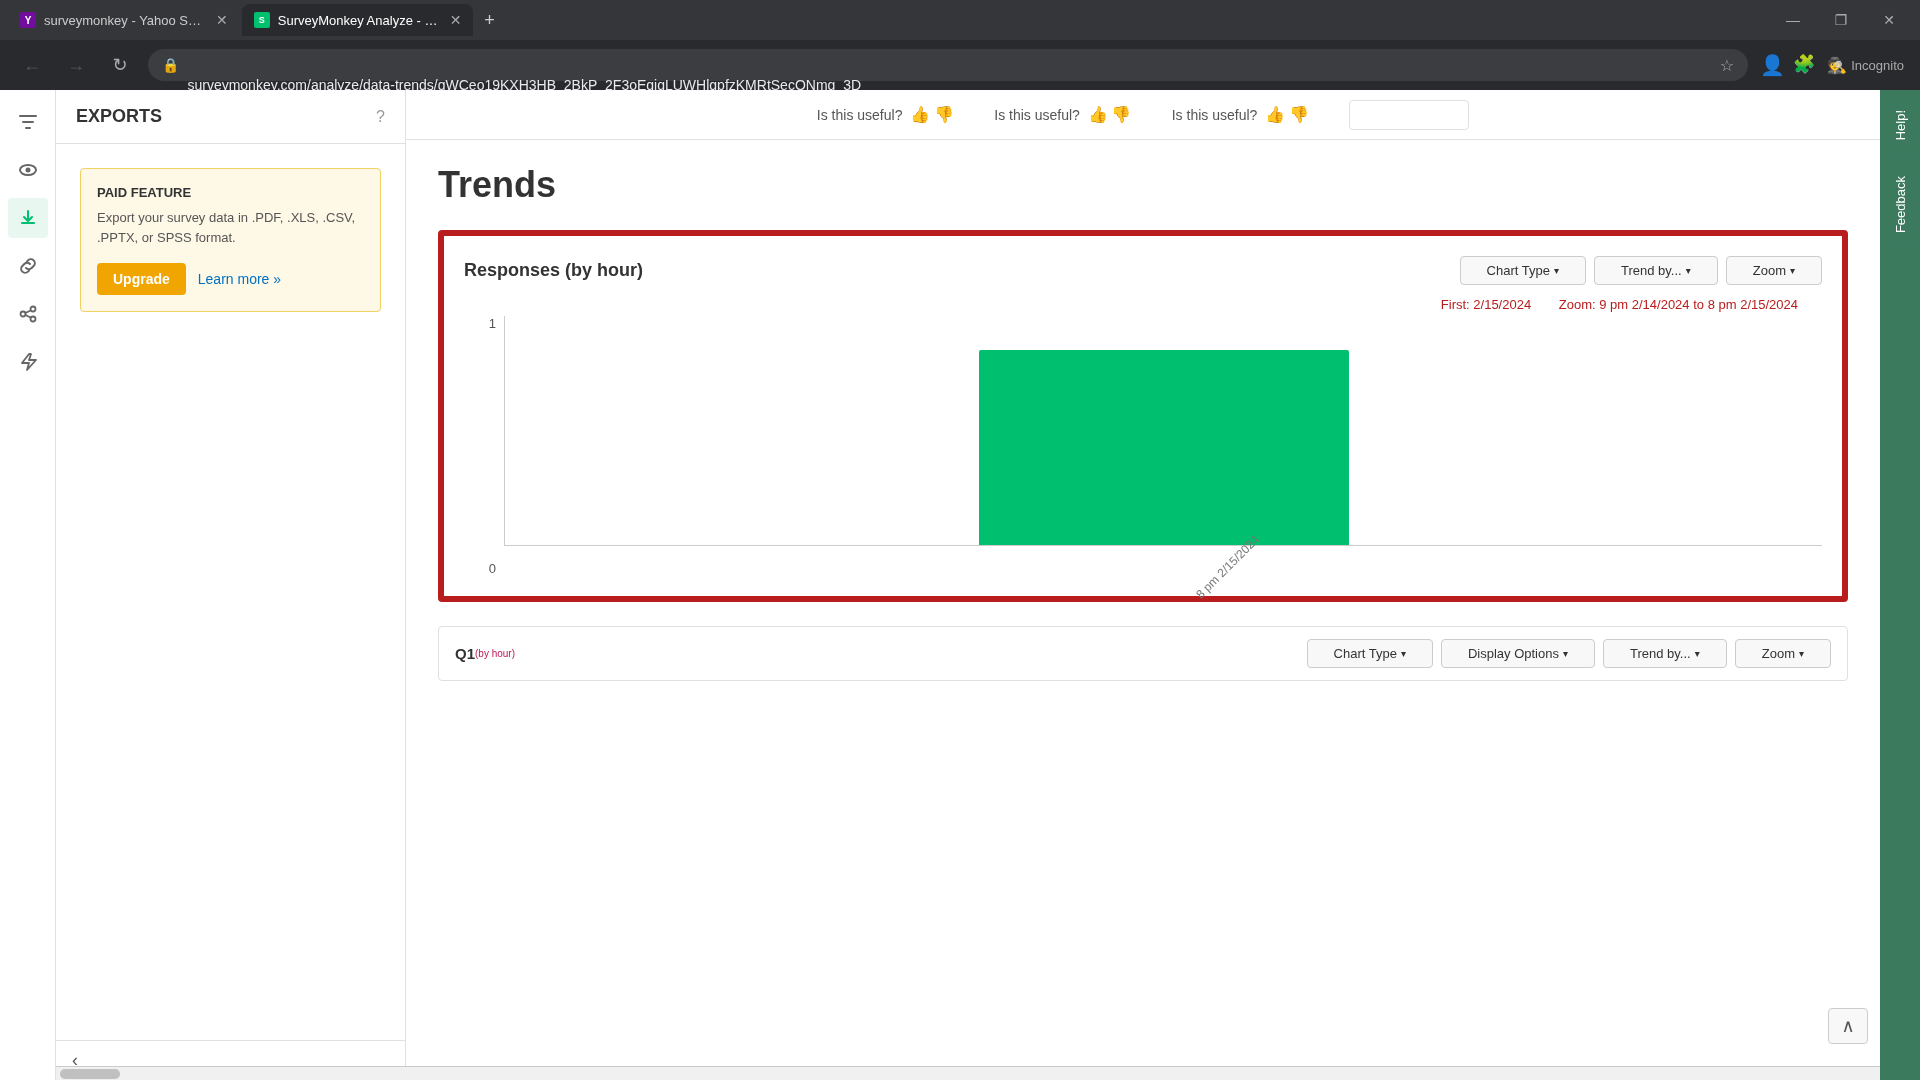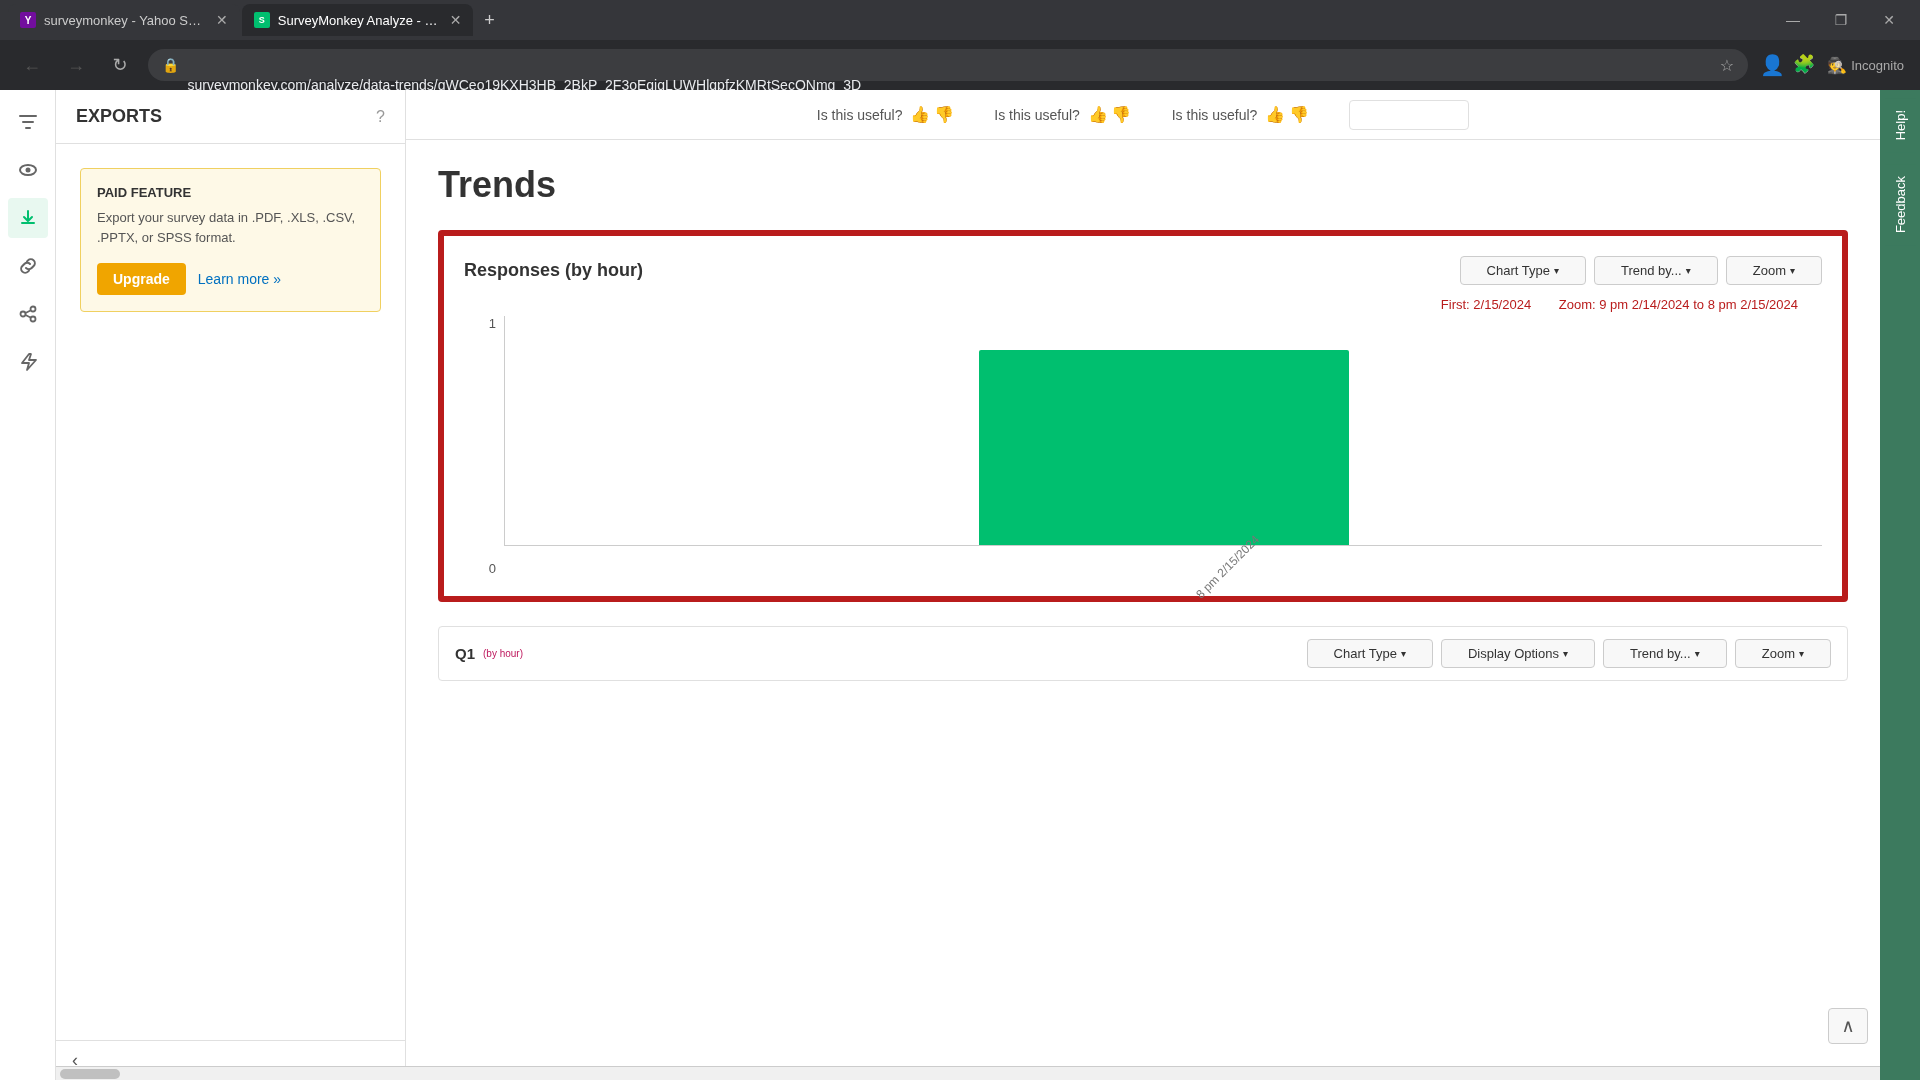--- a/index.html
+++ b/index.html
@@ -392,21 +392,20 @@
       align-items: center;
       border: 1px solid #e0e0e0;
       border-radius: 4px;
       padding: 12px 16px;
       background: #fff;
     }
     .q-label {
       font-size: 15px;
       font-weight: 700;
       color: #333;
-      margin-right: 8px;
     }
     .q-type {
       font-size: 10px;
       color: #be185d;
       flex: 1;
     }
     .q-controls {
       display: flex;
       gap: 8px;
     }

